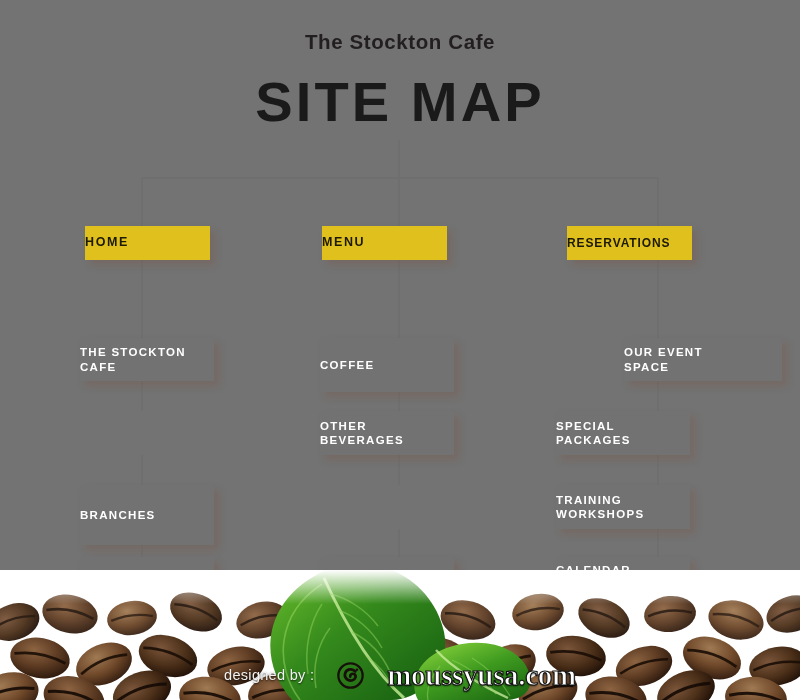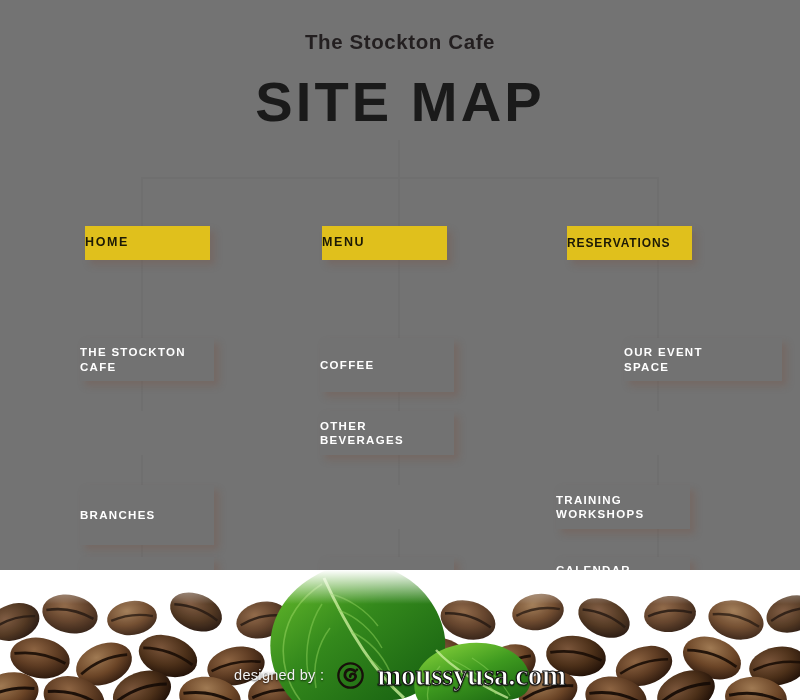--- a/index.html
+++ b/index.html
@@ -95,21 +95,21 @@
   }
   .watermark {
     position: absolute;
     left: 0;
     bottom: 8px;
     width: 800px;
     height: 34px;
     display: flex;
     align-items: center;
     justify-content: center;
-    gap: 13px;
+    gap: 23px;
     pointer-events: none;
   }
   .wm-designed {
     font-size: 14.5px;
     color: #f2f2f2;
     font-family: "Liberation Sans", sans-serif;
     text-shadow: 0 1px 2px rgba(0,0,0,.75);
     letter-spacing: .3px;
   }
   .wm-logo {
@@ -184,20 +184,24 @@
   <div class="node node-sub" style="left:320px; top:557px; width:134px; height:41px;">
     <span>DESSERTS</span>
   </div>
 
   <div class="node node-top tight" style="left:567px; top:226px; width:125px; height:34px;">
     <span>RESERVATIONS</span>
   </div>
   <div class="node node-sub" style="left:588px; top:338px; width:158px; height:43px;margin-left:36px;">
     <span>OUR EVENT
 SPACE</span>
+  </div>
+  <div class="node node-sub" style="left:556px; top:411px; width:134px; height:44px;">
+    <span>SPECIAL
+PACKAGES</span>
   </div>
   <div class="node node-sub" style="left:556px; top:485px; width:134px; height:44px;">
     <span>TRAINING
 WORKSHOPS</span>
   </div>
   <div class="node node-sub" style="left:556px; top:557px; width:134px; height:41px;">
     <span>CALENDAR
 OF EVENTS</span>
   </div>
 

